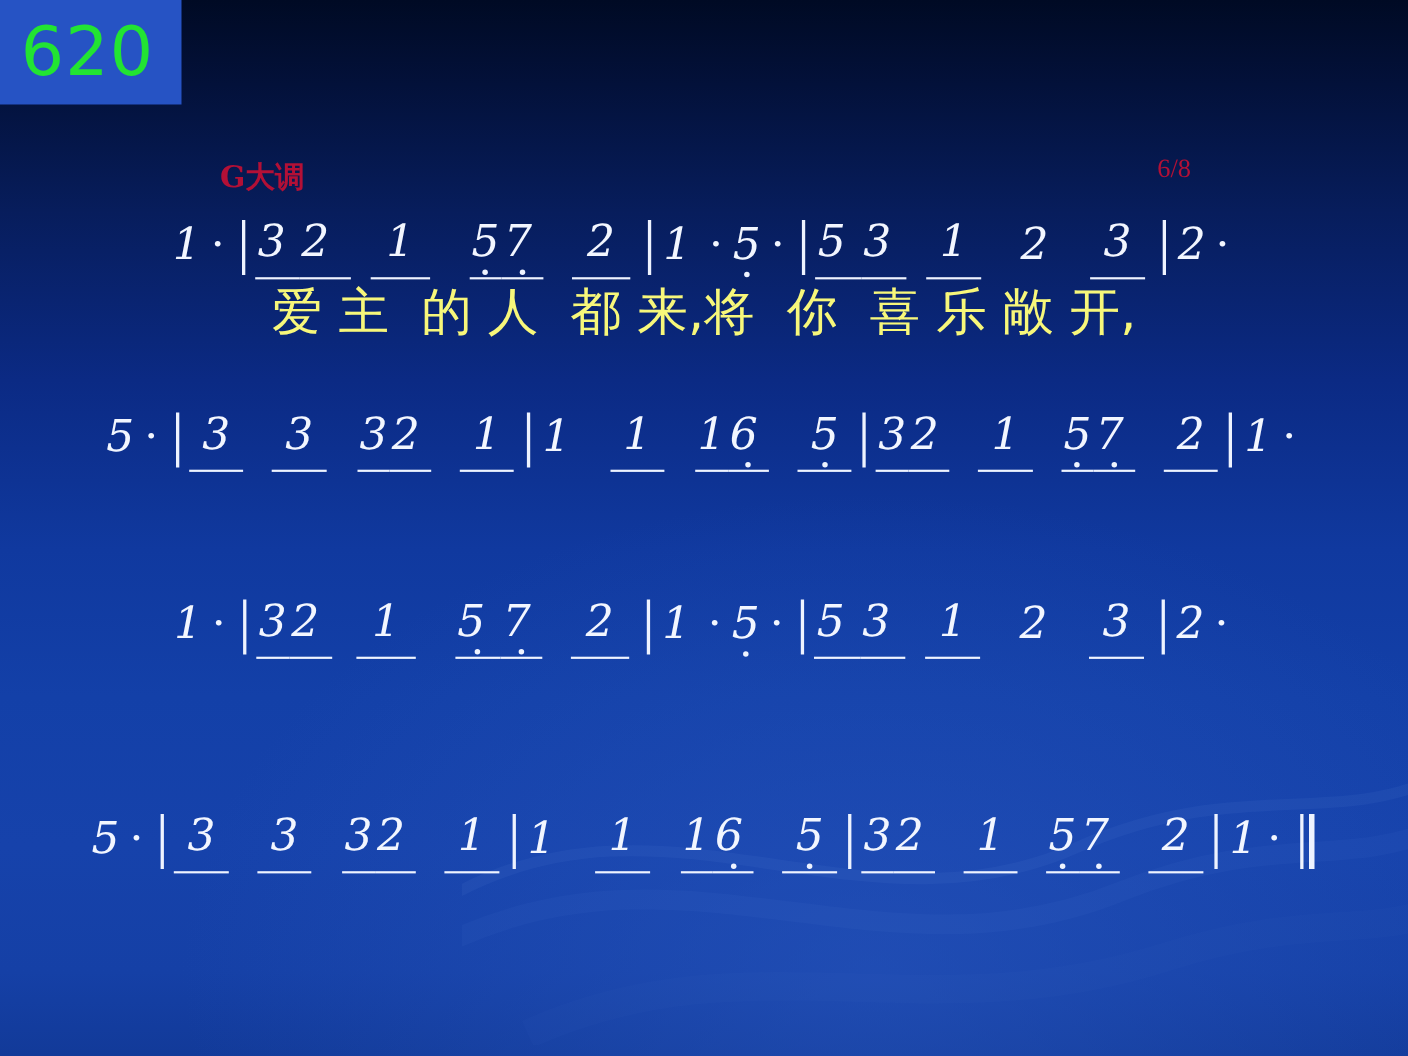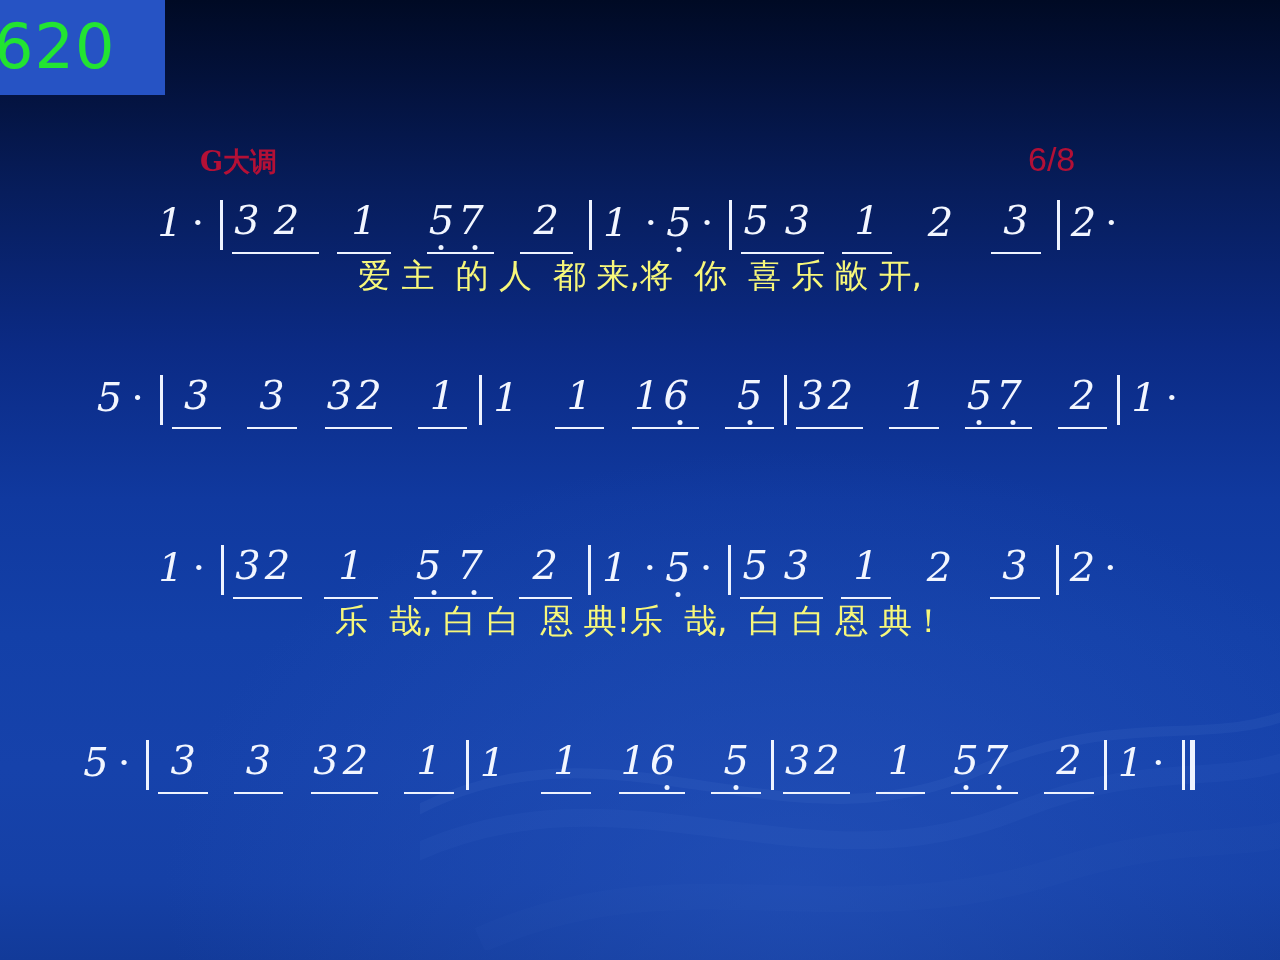--- a/index.html
+++ b/index.html
@@ -27,21 +27,21 @@
   
   .swirl{
     position:absolute;left:420px;top:520px;width:860px;height:430px;
     pointer-events:none;opacity:.30;
   }
   .swirl svg{display:block;}
 
   .num-badge{
     position:absolute;left:0px;top:0px;width:165px;height:95px;
     background:#2653c4;
-    display:flex;align-items:center;justify-content:flex-start;
+    display:flex;align-items:center;justify-content:center;
   }
   .num-badge span{
     color:#22e432;
     font-family:"DejaVu Sans",sans-serif;
     font-size:62px;font-weight:400;line-height:1;
     letter-spacing:1px;
     margin-left:-6px;margin-top:-2px;
   }
 
   .title{
@@ -53,24 +53,24 @@
     text-shadow:0 0 2px rgba(0,0,0,.5);
   }
 
   .keysig{
     position:absolute;left:200px;top:148px;
     color:#b31036;
     font-family:"DejaVu Serif",serif;
     font-weight:bold;font-size:27px;line-height:1;
   }
   .timesig{
-    position:absolute;left:1028px;top:142px;
+    position:absolute;left:1052px;top:142px;
     color:#b31036;
-    font-family:Liberation Sans, sans-serif;
-    font-size:34px;line-height:1;
+    font-family:Liberation Serif, serif;
+    font-size:24px;line-height:1;
   }
 
   .staffblock{position:absolute;left:0;width:1280px;}
   .b1{top:200px;}
   .b2{top:375px;}
   .b3{top:545px;}
   .b4{top:740px;}
 
   
   .notes{
@@ -105,21 +105,21 @@
     display:inline-block;height:50px;margin:0 4px 4px 10px;vertical-align:bottom;
     border-left:3px solid #eef3ff;border-right:5px solid #eef3ff;
     width:5px;
   }
 
   
   .lyrics{
     text-align:center;
     color:#f7f77a;
     font-family:"DejaVu Sans",sans-serif;
-    font-size:33px;line-height:1.12;
+    font-size:46px;line-height:1.12;
     white-space:pre;
     margin-top:4px;
   }
 </style>
 </head>
 <body>
 
 <div class="slide">
 
   <div class="swirl">
@@ -215,21 +215,20 @@
       <span class="bar"></span>
       <span class="n beam" style="padding-right:14px"><i>5</i></span>
       <span class="n beam" style="padding-right:14px"><i>3</i></span>
       <span class="n beam" style="margin-left:18px;padding:0 12px 12px 12px"><i>1</i></span>
       <span class="n" style="margin-left:34px"><i>2</i></span>
       <span class="n beam" style="margin-left:36px;padding:0 12px 12px 12px"><i>3</i></span>
       <span class="bar" style="margin-left:16px"></span>
       <span class="n"><i>2</i></span>
       <span class="dot">·</span>
     </div>
-    <div class="lyrics">乐  哉, 白 白  恩 典!乐  哉,  白 白 恩 典！</div>
   </div>
 
   <div class="staffblock b4">
     <div class="notes">
       <span class="n"><i>5</i></span>
       <span class="dot">·</span>
       <span class="bar"></span>
       <span class="n beam" style="padding:0 12px 12px 12px"><i>3</i></span>
       <span class="n beam" style="margin-left:26px;padding:0 12px 12px 12px"><i>3</i></span>
       <span class="n beam" style="margin-left:28px;padding-right:2px"><i>3</i></span>

